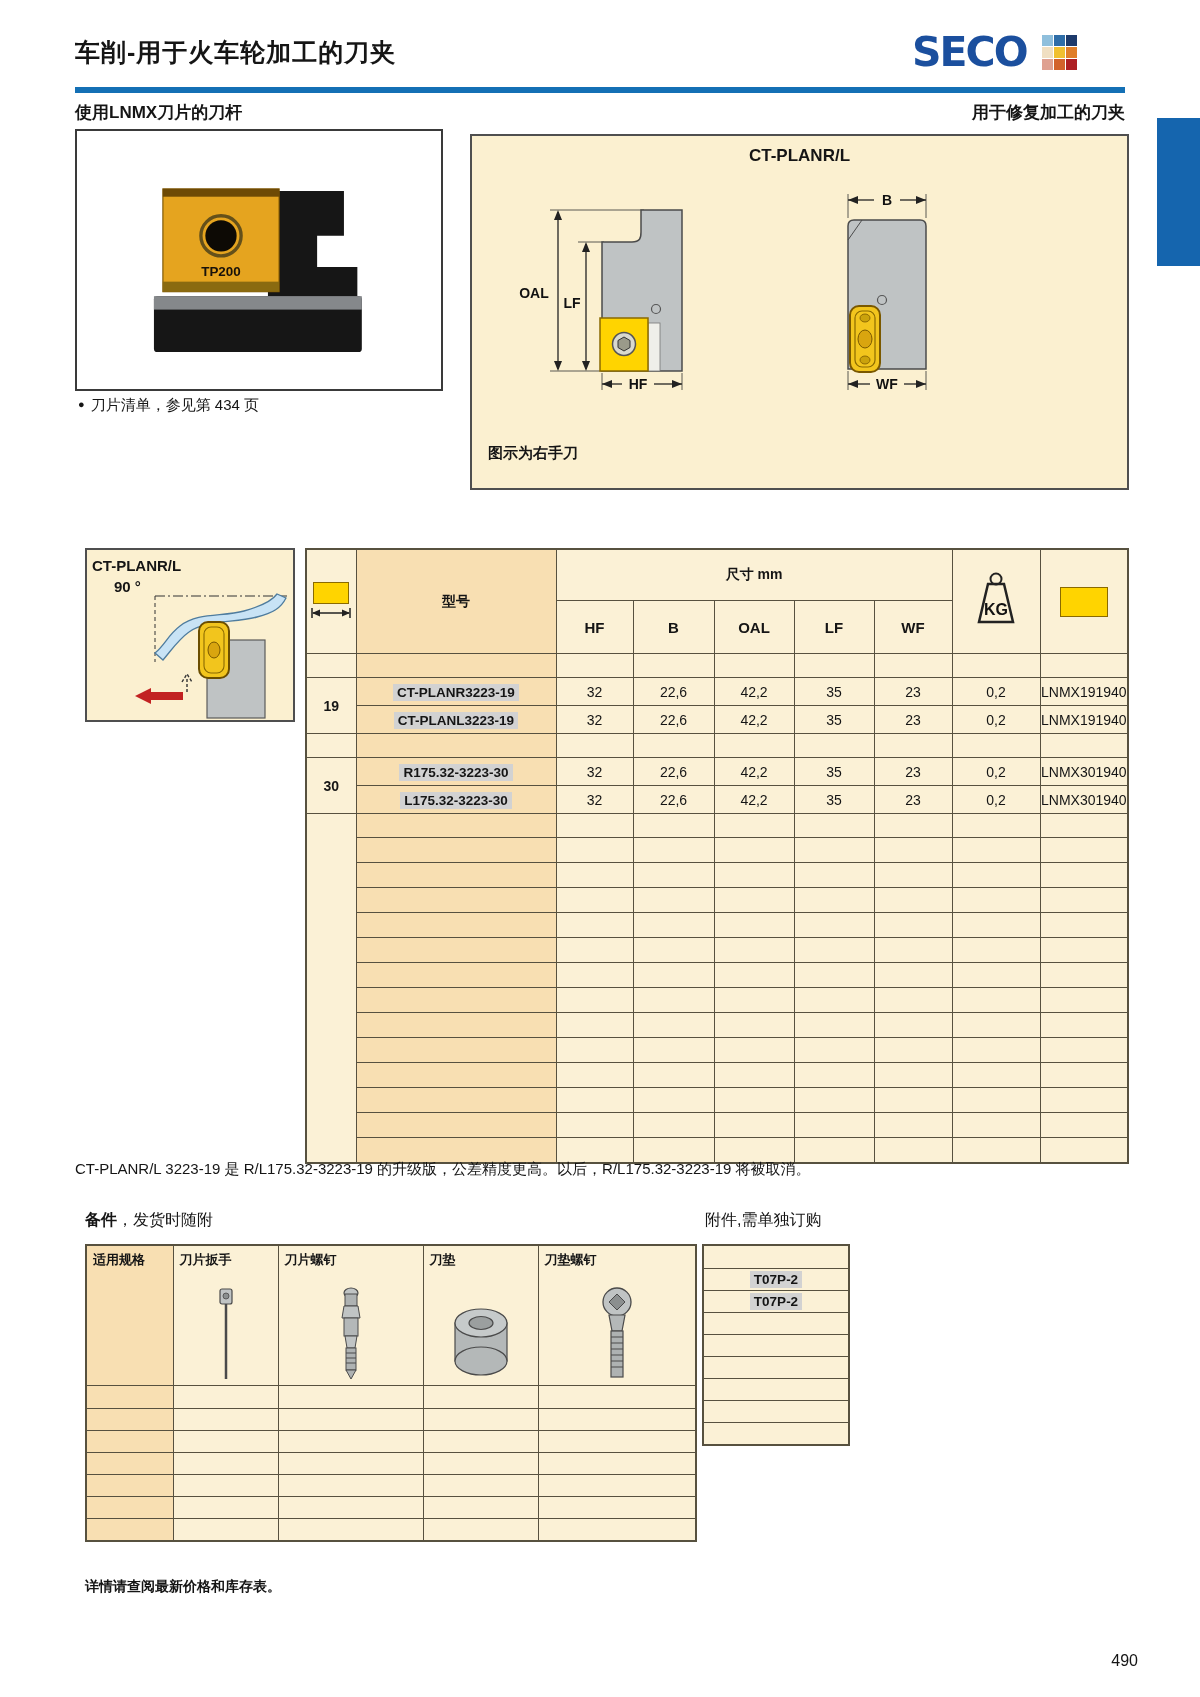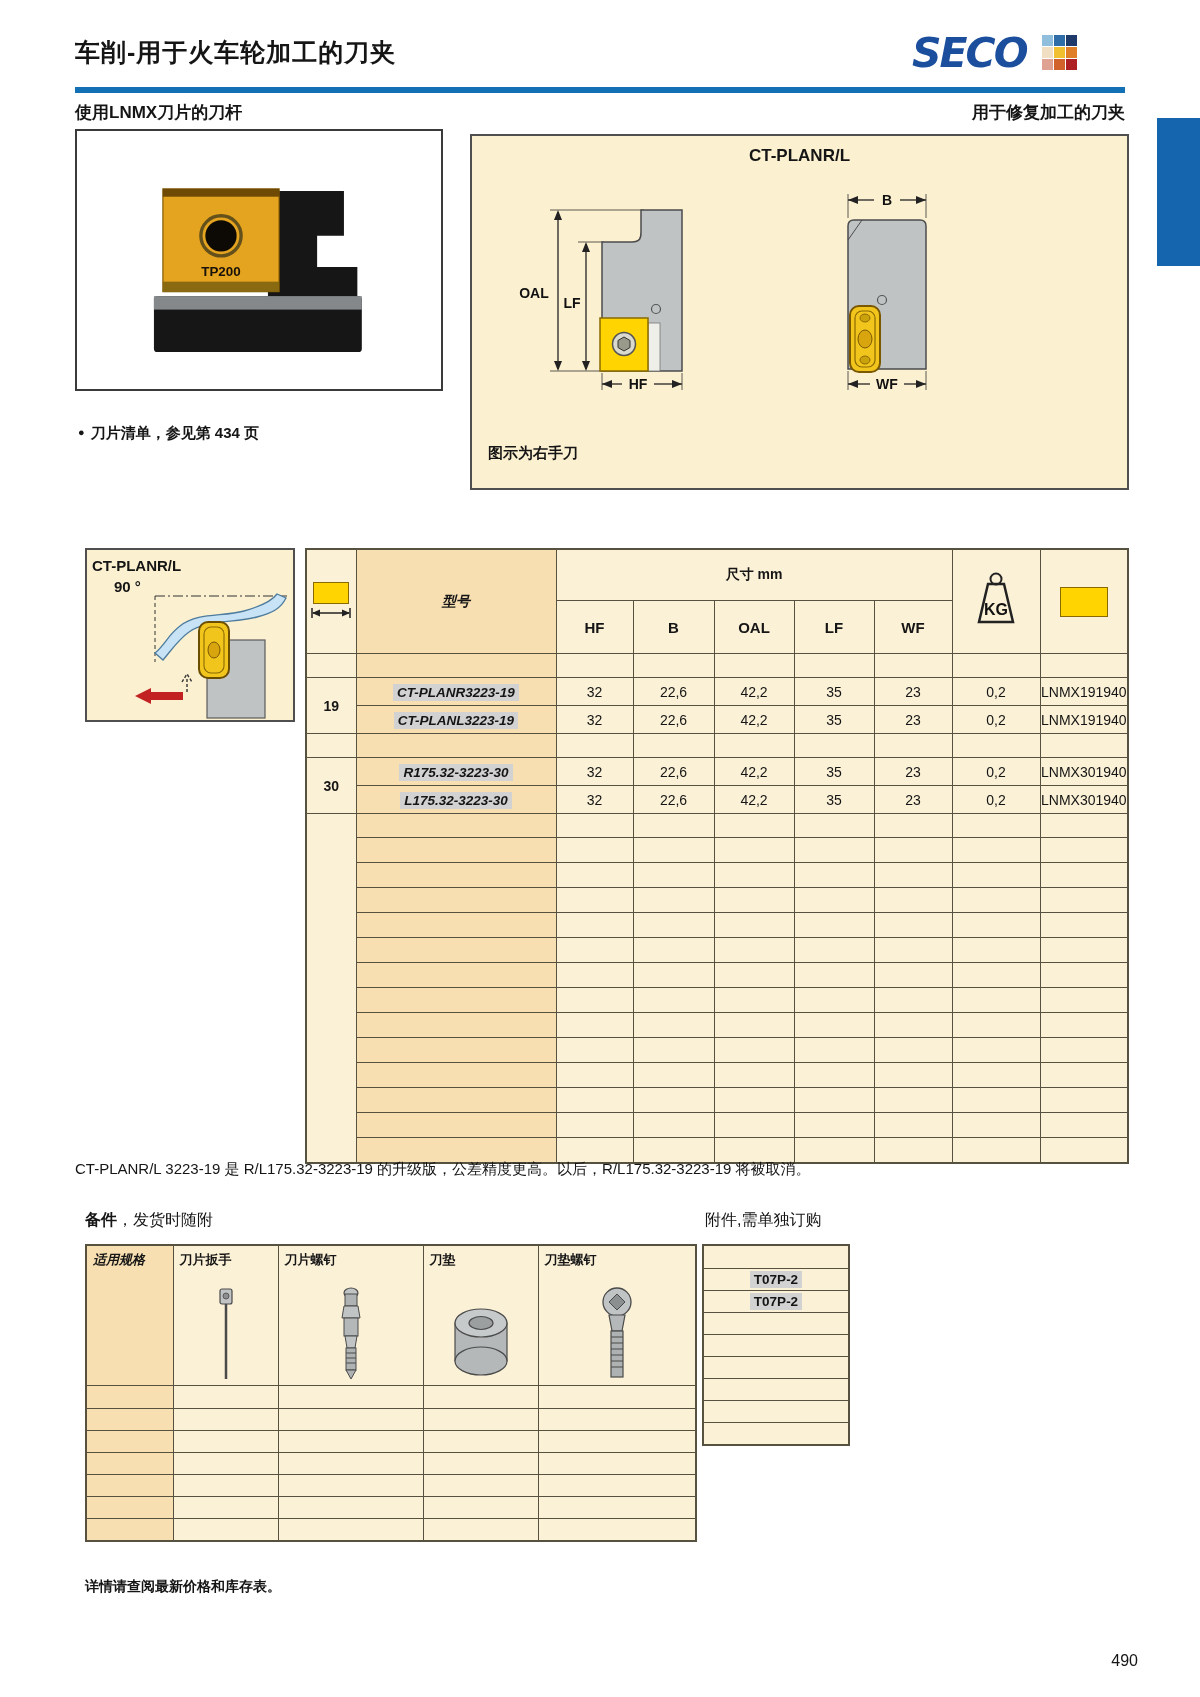--- a/index.html
+++ b/index.html
@@ -1,50 +1,50 @@
 <!DOCTYPE html>
 <html><head>
 <meta charset="utf-8">
 <style>
   html,body{margin:0;padding:0;background:#ffffff;}
   body{width:1200px;height:1697px;position:relative;font-family:"Liberation Sans", sans-serif;color:#151515;overflow:hidden;}
   .abs{position:absolute;}
 
   
   .page-title{left:75px;top:36px;font-size:25px;font-weight:bold;letter-spacing:1px;}
-  .seco-logo{left:912px;top:34px;display:flex;align-items:flex-end;gap:16px;font-style:italic;}
+  .seco-logo{left:912px;top:34px;display:flex;align-items:center;gap:16px;}
   .seco-word{font-size:41px;line-height:34px;font-weight:800;color:#1B4F9E;letter-spacing:-2px;font-family:"DejaVu Sans", sans-serif;}
   .seco-cube{display:grid;grid-template-columns:repeat(3,11px);grid-auto-rows:11px;gap:1px;margin-top:1px;}
   .seco-cube span{display:block;}
   .header-rule{left:75px;top:87px;width:1050px;height:6px;background:#1470B5;}
   .subtitle{top:101px;font-size:17px;font-weight:bold;}
   .subtitle.left{left:75px;}
   .subtitle.right{right:75px;}
   .section-tab{left:1157px;top:118px;width:43px;height:148px;background:#1565AE;}
 
   
   .photo-box{left:75px;top:129px;width:364px;height:258px;background:#fff;border:2px solid #3a3a3a;}
-  .photo-note{left:78px;top:396px;font-size:15px;font-weight:700;margin-top:28px;}
+  .photo-note{left:78px;top:396px;font-size:15px;font-weight:400;}
   .photo-note .bullet{font-size:11px;vertical-align:2px;margin-right:6px;}
 
   
   .diagram-box{left:470px;top:134px;width:655px;height:352px;background:#FBF0D0;border:2px solid #4f4f4f;}
   .diagram-title{left:0;top:10px;width:100%;text-align:center;font-size:17px;font-weight:bold;}
   .diagram-caption{left:16px;top:308px;font-size:15px;font-weight:600;}
 
   
   .profile-box{left:85px;top:548px;width:206px;height:170px;background:#FBF0D0;border:2px solid #4f4f4f;}
   .profile-title{left:5px;top:7px;font-size:15px;font-weight:bold;}
   .profile-angle{left:27px;top:28px;font-size:15px;font-weight:bold;}
 
   
   table.main{position:absolute;left:305px;top:548px;width:822px;border-collapse:collapse;table-layout:fixed;border:2px solid #57513f;}
   table.main th,table.main td{border:1px solid #57513f;padding:0;font-size:14px;text-align:center;vertical-align:middle;}
   .cream{background:#FBF1D6;}
-  .peach{background:#F8DFB2;font-style:italic;}
+  .peach{background:#F8DFB2;}
   table.main tr.h1 th{height:50px;}
   table.main tr.h2 th{height:52px;font-size:15px;}
   .dimhead{font-size:15px;font-weight:bold;}
   .modelhead{vertical-align:bottom;text-align:left;padding:0 0 10px 10px;font-size:15px;font-weight:bold;}
   .iconcol{vertical-align:bottom;padding-bottom:6px;}
   table.main tr.spacer td{height:23px;}
   table.main tr.data td{height:27px;}
   table.main tr.empty-row td{height:24px;}
   .size{font-weight:bold;font-size:15px;}
   td.model{text-align:left;padding-left:7px;}

